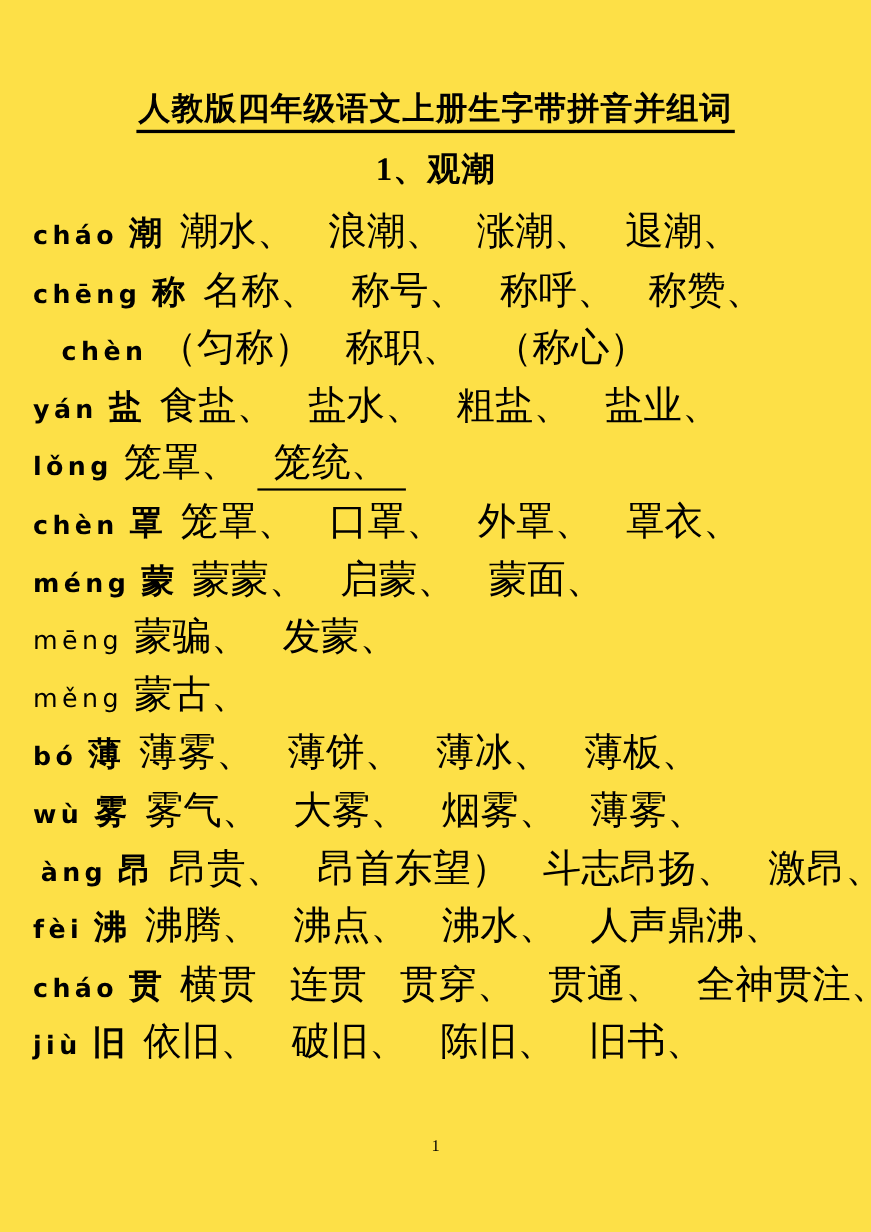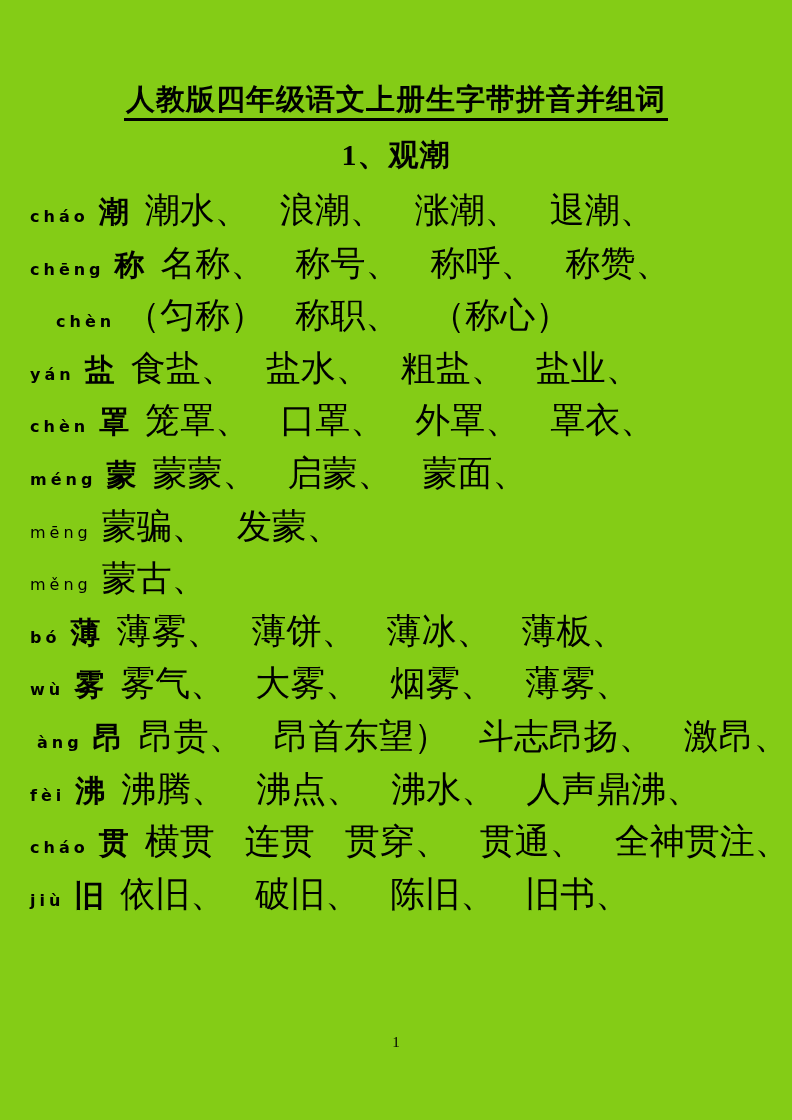--- a/index.html
+++ b/index.html
@@ -4,21 +4,21 @@
 <style>
   html, body {
     margin: 0;
     padding: 0;
     background: #ffffff;
   }
   .page {
     position: relative;
     width: 792px;
     height: 1120px;
-    background: #84cc16;
+    background: #fde047;
     color: #000000;
     font-family: "Liberation Serif", serif;
     overflow: hidden;
   }
   .title-row {
     text-align: center;
     margin: 0;
     padding-top: 82px;
   }
   .doc-title {
@@ -41,21 +41,21 @@
   .entries {
     margin: 14px 0 0 30px;
   }
   .entry {
     height: 52.6px;
     line-height: 52.6px;
     white-space: nowrap;
   }
   .pinyin {
     font-family: "DejaVu Sans", sans-serif;
-    font-size: 16px;
+    font-size: 23px;
     letter-spacing: 4px;
     margin-right: 10px;
     margin-top: 24px;
   }
   .pinyin.bold {
     font-weight: bold;
   }
   .headword {
     font-size: 30px;
     font-weight: bold;
@@ -91,20 +91,21 @@
     <span class="doc-title">人教版四年级语文上册生字带拼音并组词</span>
   </div>
 
   <div class="section-heading">1、观潮</div>
 
   <div class="entries">
       <div class="entry"><span class="pinyin bold">cháo</span><span class="headword">潮</span><span><span class="word">潮水、</span><span class="word">浪潮、</span><span class="word">涨潮、</span><span class="word">退潮、</span></span></div>
       <div class="entry"><span class="pinyin bold">chēng</span><span class="headword">称</span><span><span class="word">名称、</span><span class="word">称号、</span><span class="word">称呼、</span><span class="word">称赞、</span></span></div>
       <div class="entry" style="padding-left: 26px;"><span class="pinyin bold">chèn</span><span><span class="word">（匀称）</span><span class="word">称职、</span><span class="word">（称心）</span></span></div>
       <div class="entry"><span class="pinyin bold">yán</span><span class="headword">盐</span><span><span class="word">食盐、</span><span class="word">盐水、</span><span class="word">粗盐、</span><span class="word">盐业、</span></span></div>
+      <div class="entry"><span class="pinyin bold">lǒng</span><span><span class="word">笼罩、</span><span class="word underlined">笼统、</span></span></div>
       <div class="entry"><span class="pinyin bold">chèn</span><span class="headword">罩</span><span><span class="word">笼罩、</span><span class="word">口罩、</span><span class="word">外罩、</span><span class="word">罩衣、</span></span></div>
       <div class="entry"><span class="pinyin bold">méng</span><span class="headword">蒙</span><span><span class="word">蒙蒙、</span><span class="word">启蒙、</span><span class="word">蒙面、</span></span></div>
       <div class="entry"><span class="pinyin">mēng</span><span><span class="word">蒙骗、</span><span class="word">发蒙、</span></span></div>
       <div class="entry"><span class="pinyin">měng</span><span><span class="word">蒙古、</span></span></div>
       <div class="entry"><span class="pinyin bold">bó</span><span class="headword">薄</span><span><span class="word">薄雾、</span><span class="word">薄饼、</span><span class="word">薄冰、</span><span class="word">薄板、</span></span></div>
       <div class="entry"><span class="pinyin bold">wù</span><span class="headword">雾</span><span><span class="word">雾气、</span><span class="word">大雾、</span><span class="word">烟雾、</span><span class="word">薄雾、</span></span></div>
       <div class="entry" style="padding-left: 7px;"><span class="pinyin bold">àng</span><span class="headword">昂</span><span><span class="word">昂贵、</span><span class="word">昂首东望）</span><span class="word">斗志昂扬、</span><span class="word">激昂、</span></span></div>
       <div class="entry"><span class="pinyin bold">fèi</span><span class="headword">沸</span><span><span class="word">沸腾、</span><span class="word">沸点、</span><span class="word">沸水、</span><span class="word">人声鼎沸、</span></span></div>
       <div class="entry"><span class="pinyin bold">cháo</span><span class="headword">贯</span><span><span class="word">横贯</span><span class="word">连贯</span><span class="word">贯穿、</span><span class="word">贯通、</span><span class="word">全神贯注、</span></span></div>
       <div class="entry"><span class="pinyin bold">jiù</span><span class="headword">旧</span><span><span class="word">依旧、</span><span class="word">破旧、</span><span class="word">陈旧、</span><span class="word">旧书、</span></span></div>

